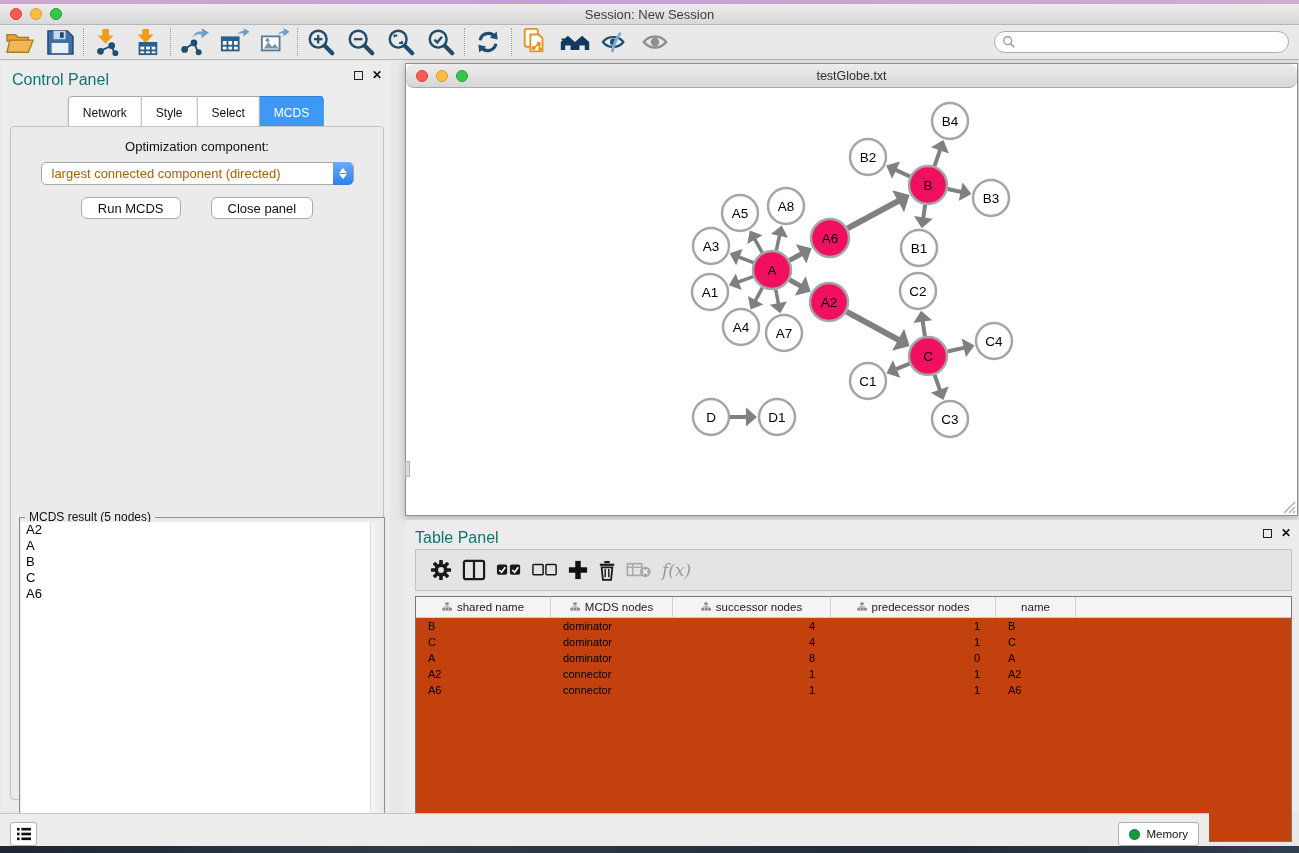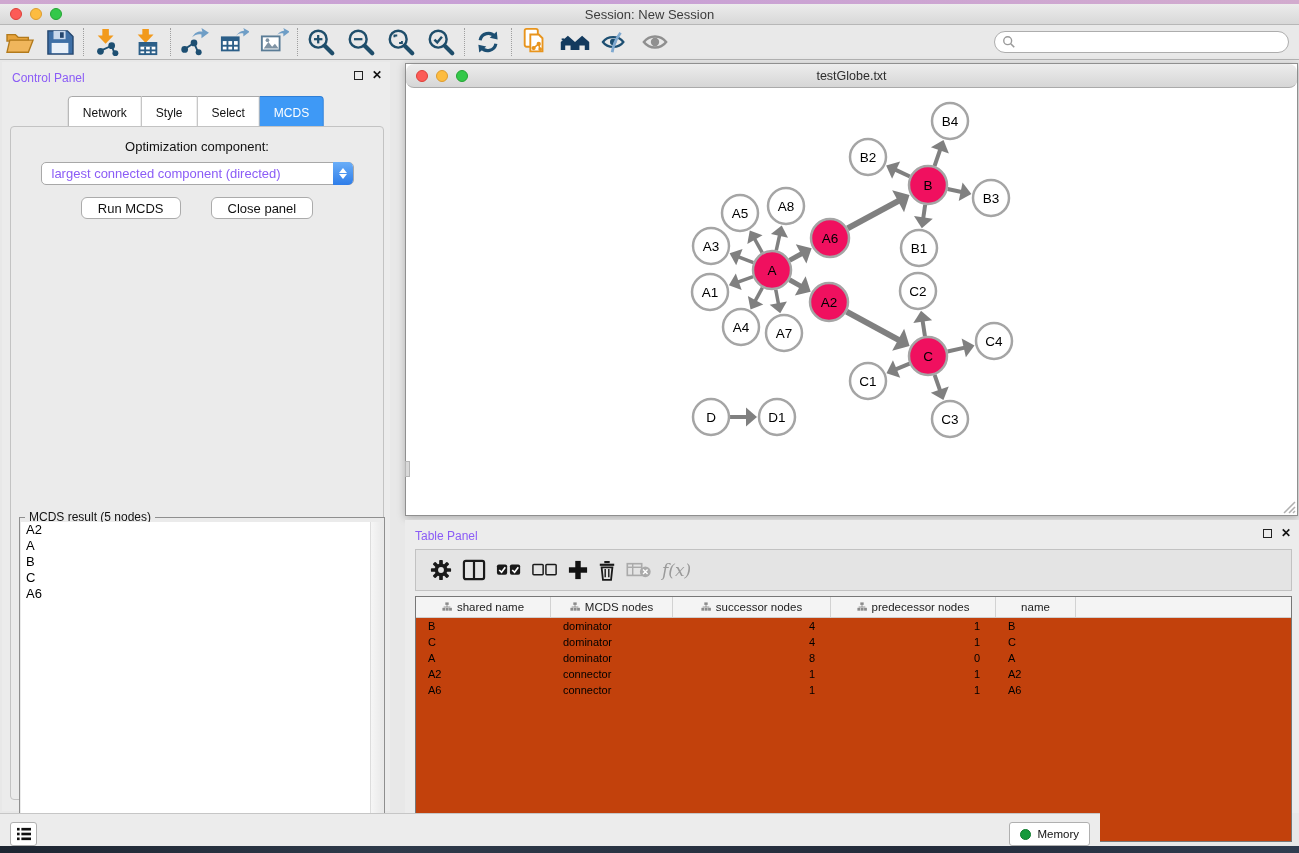--- a/index.html
+++ b/index.html
@@ -29,38 +29,38 @@
     background:#e9e9e9; border-bottom:1px solid #b4b4b4; display:flex; align-items:center; }
   .tb-icon { width:40px; height:32px; display:flex; align-items:center; justify-content:center; cursor:default; }
   .tb-sep { width:1px; height:28px; border-left:1px dotted #9f9f9f; margin:0 3px; }
   #toolbar-search { position:absolute; right:10px; top:6px; width:295px; height:22px;
     background:#fff; border:1px solid #adadad; border-radius:11px; display:flex; align-items:center; padding-left:7px; }
   #toolbar-search input { border:none; outline:none; width:250px; font-size:12px; background:transparent; }
 
   
   #control-panel { position:absolute; left:2px; top:62px; width:388px; height:749px; background:#ececec; }
   .panel-head { position:relative; height:30px; }
-  .panel-title { position:absolute; left:10px; top:9px; font-size:12px; color:#8b5cf6; }
+  .panel-title { position:absolute; left:10px; top:9px; font-size:16px; color:#0f766e; }
   .panel-btns { position:absolute; right:8px; top:8px; display:flex; gap:9px; align-items:center; }
   .float-btn { width:9px; height:9px; border:1.5px solid #222; background:transparent; }
   .close-btn { font-size:12px; font-weight:bold; color:#111; line-height:10px; }
 
   #cp-tabs { position:absolute; left:50%; transform:translateX(-50%); top:34px; display:flex; height:21px; }
   .cp-tab { font-size:12px; padding:16px 14px; display:flex; align-items:center; background:#fff;
     border:1px solid #a9a9a9; border-left:none; color:#111; }
   .cp-tab:first-child { border-left:1px solid #a9a9a9; border-radius:4px 0 0 4px; }
   .cp-tab:last-child { border-radius:0 4px 4px 0; }
   .cp-tab.active { background:#3e99f6; border-color:#2f7fd6; color:#fff; }
 
   #cp-body { position:absolute; left:8px; top:64px; width:374px; height:674px;
     border:1px solid #c3c3c3; border-radius:4px; background:#ebebeb; }
   #opt-label { margin-top:12px; text-align:center; font-size:13px; color:#111; }
   #criterion { position:relative; margin:8px auto 0; width:313px; height:23px; background:#fff;
     border:1px solid #a8a8a8; border-radius:5px; display:flex; align-items:center; }
-  #criterion .val { font-size:13px; padding-left:10px; color:#8b5cf6; white-space:nowrap; }
+  #criterion .val { font-size:13px; padding-left:10px; color:#a16207; white-space:nowrap; }
   #criterion .stepper { position:absolute; right:0; top:-1px; width:20px; height:23px;
     background:linear-gradient(#6aaef8,#2e7de9); border-radius:0 5px 5px 0; display:flex;
     flex-direction:column; align-items:center; justify-content:center; gap:1px; }
   .chev { width:0; height:0; border-left:4px solid transparent; border-right:4px solid transparent; }
   .chev.up { border-bottom:5px solid #fff; }
   .chev.down { border-top:5px solid #fff; }
   #cp-buttons { margin-top:12px; display:flex; justify-content:center; gap:30px; }
   .mac-btn { height:22px; padding:0 16px; background:#fff; border:1px solid #ababab; border-radius:6px;
     font-size:13px; color:#111; display:flex; align-items:center; }
 
@@ -102,21 +102,21 @@
   .td.right { padding-right:16px; text-align:right; }
 
   #tp-tabs { position:absolute; left:50%; transform:translateX(-50%); top:270px; display:flex; height:22px; }
   .tp-tab { font-size:12.5px; padding:0 14px; display:flex; align-items:center; background:#fff;
     border:1px solid #a9a9a9; border-left:none; color:#111; }
   .tp-tab:first-child { border-left:1px solid #a9a9a9; border-radius:4px 0 0 4px; }
   .tp-tab:last-child { border-radius:0 4px 4px 0; }
   .tp-tab.active { background:#3e99f6; border-color:#2f7fd6; color:#fff; }
 
   
-  #status-bar { position:absolute; left:0; top:813px; width:1100px; height:33px; background:#ececec;
+  #status-bar { position:absolute; left:0; top:813px; width:1209px; height:33px; background:#ececec;
     border-top:1px solid #c6c6c6; }
   #menu-btn { position:absolute; left:10px; top:8px; width:27px; height:24px; background:#fff;
     border:1px solid #b0b0b0; border-radius:3px; display:flex; align-items:center; justify-content:center; }
   #memory-btn { position:absolute; right:10px; top:8px; height:24px; padding:0 10px; background:#fff;
     border:1px solid #b0b0b0; border-radius:3px; display:flex; align-items:center; gap:6px; }
   #memory-btn .dot { width:11px; height:11px; border-radius:50%; background:#169a3c; border:1px solid #0d7a2c; }
   #memory-btn .lbl { font-size:11.5px; color:#111; }
 
   svg { display:block; }
 </style>

